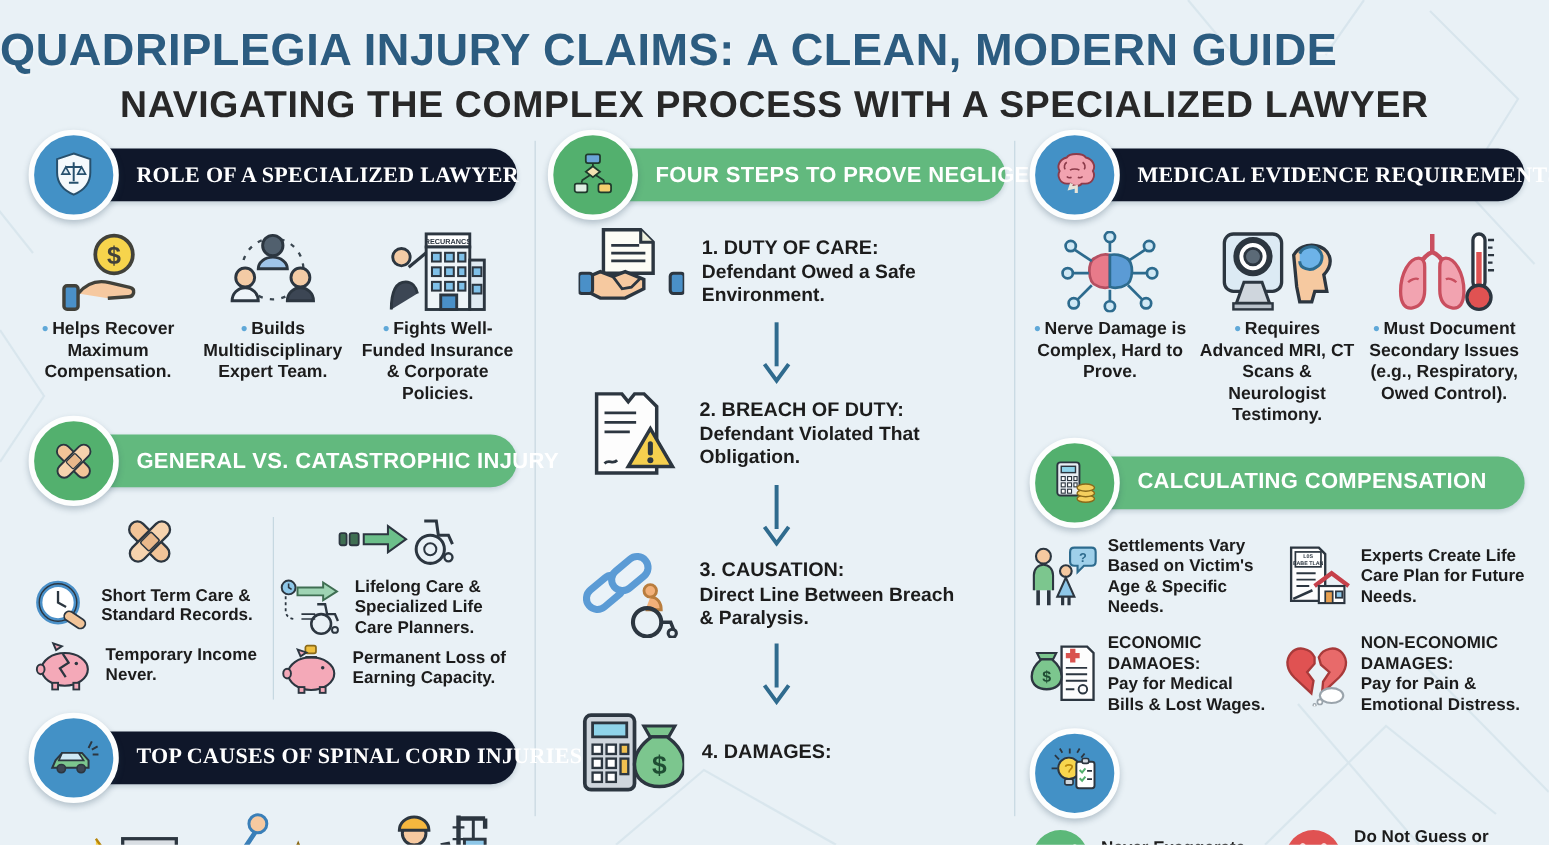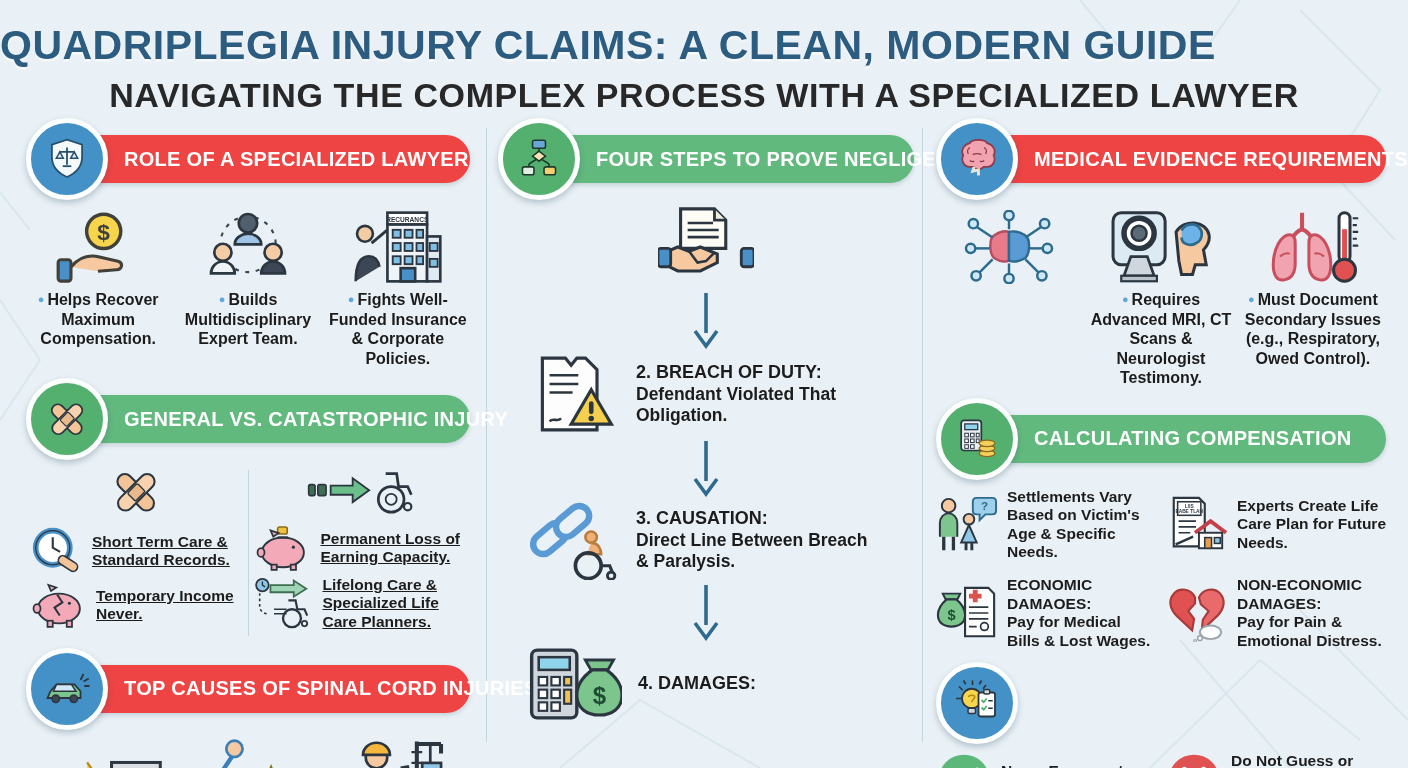--- a/index.html
+++ b/index.html
@@ -36,32 +36,32 @@
     box-shadow:0 3px 6px rgba(40,70,90,.28); z-index:2;
   }
   .sec-circle.blue  { background:#4391c6; }
   .sec-circle.green { background:#53b06e; }
   .sec-banner {
     position:absolute; left:40px; right:0; top:17px; height:48px; border-radius:24px;
     display:flex; align-items:center; padding-left:58px; box-sizing:border-box;
     color:#fff; font-weight:bold; font-size:20px; letter-spacing:.3px; white-space:nowrap;
     box-shadow:0 2px 5px rgba(40,70,90,.2);
   }
-  .sec-banner.blue  { background:#ef4444; }
+  .sec-banner.blue  { background:#0f172a;font-family:Liberation Serif, serif; }
   .sec-banner.green { background:#62b97e; }
 
   
   .trio { display:flex; justify-content:space-between; margin-top:6px; }
   .titem { width:32.5%; display:flex; flex-direction:column; align-items:center; text-align:center;
            font-weight:bold; font-size:16px; line-height:1.22; }
   .titem .ticon { height:78px; display:flex; align-items:flex-end; justify-content:center; margin-bottom:6px; }
   .bullet::before { content:"● "; color:#5fa8d8; font-size:11px; vertical-align:2px; }
 
   
-  .vs-body { display:flex; margin-top:2px;text-decoration:underline; }
+  .vs-body { display:flex; margin-top:2px; }
   .vs-col { width:50%; box-sizing:border-box; padding:0 4px; }
   .vs-mid-div { width:1px; background:#c3d5df; margin:6px 2px 0 2px; }
   .vs-top { display:flex; justify-content:center; height:56px; margin-bottom:2px; }
   .vs-row { display:flex; align-items:center; gap:10px; margin:5px 0; font-weight:bold; font-size:15.5px; line-height:1.18; }
   .vs-row .vicon { flex:0 0 auto; }
 
   
   .steps { margin-top:6px; }
   .step { display:flex; align-items:center; justify-content:center; gap:16px; }
   .step-text { width:248px; font-weight:bold; font-size:17.5px; line-height:1.22; }
@@ -222,48 +222,48 @@
           <rect x="14" y="22" width="9" height="12" rx="2" fill="#3f6e52" stroke="#2c3640" stroke-width="1.8"></rect>
           <path d="M28 23h24v-8l18 13-18 13v-8H28z" fill="#6cbf8a" stroke="#2c3640" stroke-width="2"></path>
           <circle cx="94" cy="38" r="14" fill="none" stroke="#2c3640" stroke-width="3"></circle>
           <circle cx="94" cy="38" r="6" fill="none" stroke="#2c3640" stroke-width="2"></circle>
           <path d="M88 10h12l2 14h10l4 9" fill="none" stroke="#2c3640" stroke-width="3"></path>
           <circle cx="112" cy="46" r="4" fill="none" stroke="#2c3640" stroke-width="2.4"></circle>
         </svg>
       </div>
       <div class="vs-row">
         <span class="vicon">
+          <svg width="58" height="52" viewBox="0 0 64 58">
+            <circle cx="9" cy="9" r="7" fill="#8ec7e8" stroke="#2c3640" stroke-width="2"></circle>
+            <path d="M9 5v4l3 2" stroke="#2c3640" stroke-width="1.6" fill="none"></path>
+            <path d="M18 9h26v-5l14 9-14 9v-5H18z" fill="#9fd4b4" stroke="#3f6e52" stroke-width="2"></path>
+            <path d="M6 18v14c0 6 4 9 10 9" fill="none" stroke="#2c3640" stroke-width="1.8" stroke-dasharray="3 3"></path>
+            <path d="M22 36h14M22 41h14" stroke="#2c3640" stroke-width="1.6"></path>
+            <circle cx="42" cy="46" r="10" fill="none" stroke="#2c3640" stroke-width="2.6"></circle>
+            <path d="M38 26h8l2 10h8l3 7" fill="none" stroke="#2c3640" stroke-width="2.4"></path>
+            <circle cx="56" cy="52" r="3" fill="none" stroke="#2c3640" stroke-width="2"></circle>
+          </svg>
+        </span>
+        <span>Lifelong Care &amp; Specialized Life Care Planners.</span>
+      </div>
+      <div class="vs-row">
+        <span class="vicon">
           <svg width="56" height="46" viewBox="0 0 64 52">
             <rect x="27" y="2" width="11" height="8" rx="2" fill="#f0c040" stroke="#8a6a1a" stroke-width="1.8"></rect>
             <ellipse cx="33" cy="31" rx="24" ry="17" fill="#f4a9b8" stroke="#2c3640" stroke-width="2.2"></ellipse>
             <path d="M27 14h12" stroke="#2c3640" stroke-width="2.4"></path>
             <path d="M22 13l-3-7 9 3z" fill="#f4a9b8" stroke="#2c3640" stroke-width="2"></path>
             <ellipse cx="8" cy="31" rx="4" ry="5" fill="#f4a9b8" stroke="#2c3640" stroke-width="2"></ellipse>
             <rect x="20" y="45" width="6" height="6" fill="#f4a9b8" stroke="#2c3640" stroke-width="2"></rect>
             <rect x="42" y="45" width="6" height="6" fill="#f4a9b8" stroke="#2c3640" stroke-width="2"></rect>
             <circle cx="45" cy="25" r="1.8" fill="#2c3640"></circle>
           </svg>
         </span>
         <span>Permanent Loss of Earning Capacity.</span>
       </div>
-      <div class="vs-row">
-        <span class="vicon">
-          <svg width="58" height="52" viewBox="0 0 64 58">
-            <circle cx="9" cy="9" r="7" fill="#8ec7e8" stroke="#2c3640" stroke-width="2"></circle>
-            <path d="M9 5v4l3 2" stroke="#2c3640" stroke-width="1.6" fill="none"></path>
-            <path d="M18 9h26v-5l14 9-14 9v-5H18z" fill="#9fd4b4" stroke="#3f6e52" stroke-width="2"></path>
-            <path d="M6 18v14c0 6 4 9 10 9" fill="none" stroke="#2c3640" stroke-width="1.8" stroke-dasharray="3 3"></path>
-            <path d="M22 36h14M22 41h14" stroke="#2c3640" stroke-width="1.6"></path>
-            <circle cx="42" cy="46" r="10" fill="none" stroke="#2c3640" stroke-width="2.6"></circle>
-            <path d="M38 26h8l2 10h8l3 7" fill="none" stroke="#2c3640" stroke-width="2.4"></path>
-            <circle cx="56" cy="52" r="3" fill="none" stroke="#2c3640" stroke-width="2"></circle>
-          </svg>
-        </span>
-        <span>Lifelong Care &amp; Specialized Life Care Planners.</span>
-      </div>
     </div>
   </div>
 
   <div class="sec-head" style="margin-top:12px">
     <div class="sec-circle blue">
       <svg width="48" height="48" viewBox="0 0 64 64">
         <path d="M6 44h44v-9l-8-9H18l-8 9z" fill="#7cc68e" stroke="#2c3640" stroke-width="2.4"></path>
         <path d="M18 26l-4 9h30l-6-9z" fill="#cfe8f5" stroke="#2c3640" stroke-width="2"></path>
         <circle cx="17" cy="45" r="5" fill="#3c4654" stroke="#2c3640" stroke-width="2"></circle>
         <circle cx="41" cy="45" r="5" fill="#3c4654" stroke="#2c3640" stroke-width="2"></circle>
@@ -342,20 +342,24 @@
         <svg width="96" height="82" viewBox="0 0 68 58">
           <path d="M16 2h24l8 8v20H16z" fill="#fdfdf6" stroke="#2c3640" stroke-width="2.2"></path>
           <path d="M40 2v8h8" fill="#eef0dd" stroke="#2c3640" stroke-width="2"></path>
           <path d="M21 12h18M21 17h22M21 22h22" stroke="#2c3640" stroke-width="1.8"></path>
           <path d="M2 34l12-5 8 3 8-3 12 5v6l-12 6H14L2 40z" fill="#f6c9a0" stroke="#2c3640" stroke-width="2.2"></path>
           <path d="M22 32l6 8 6-1 6-6" fill="none" stroke="#2c3640" stroke-width="1.8"></path>
           <rect x="0" y="30" width="9" height="13" rx="2" fill="#4a90c8" stroke="#2c3640" stroke-width="2"></rect>
           <rect x="59" y="30" width="9" height="13" rx="2" fill="#4a90c8" stroke="#2c3640" stroke-width="2"></rect>
         </svg>
       </span>
+      <div class="step-text">
+        <span class="step-label">1. DUTY OF CARE:</span>
+        <span>Defendant Owed a Safe Environment.</span>
+      </div>
     </div>
 
     <div class="arrow">
       <svg width="30" height="58" viewBox="0 0 30 58">
           <path d="M15 2v40" stroke="#2f6b8e" stroke-width="3.6" fill="none"></path>
           <path d="M4 40l11 15 11-15" fill="none" stroke="#2f6b8e" stroke-width="3.6"></path>
         </svg>
     </div>
 
     <div class="step">
@@ -465,20 +469,21 @@
               <circle cx="60" cy="28" r="3.4"></circle>
             <path d="M44 36l10 10"></path>
               <circle cx="56" cy="48" r="3.4"></circle>
             <path d="M32 14V6"></path>
               <circle cx="32" cy="4" r="3.4"></circle>
             <path d="M32 39v8"></path>
               <circle cx="32" cy="50" r="3.4"></circle>
           </g>
         </svg>
       </div>
+      <span class="bullet">Nerve Damage is Complex, Hard to Prove.</span>
     </div>
     <div class="titem">
       <div class="ticon">
         <svg width="104" height="74" viewBox="0 0 74 54">
           <rect x="2" y="2" width="38" height="38" rx="6" fill="#dceaf4" stroke="#2c3640" stroke-width="2.2"></rect>
           <circle cx="21" cy="17" r="11" fill="#fff" stroke="#2c3640" stroke-width="4"></circle>
           <circle cx="21" cy="17" r="5.5" fill="#5b6a77" stroke="#2c3640" stroke-width="1.8"></circle>
           <path d="M10 48l5-14h12l5 14z" fill="#cfd6dd" stroke="#2c3640" stroke-width="2"></path>
           <rect x="8" y="48" width="26" height="4" fill="#b9c2cb" stroke="#2c3640" stroke-width="1.6"></rect>
           <path d="M48 16c6-10 22-8 24 2 1 5-1 8-4 11l2 11h-8l-2 7h-8l-2-10z" fill="#f6c9a0" stroke="#2c3640" stroke-width="2.2"></path>

